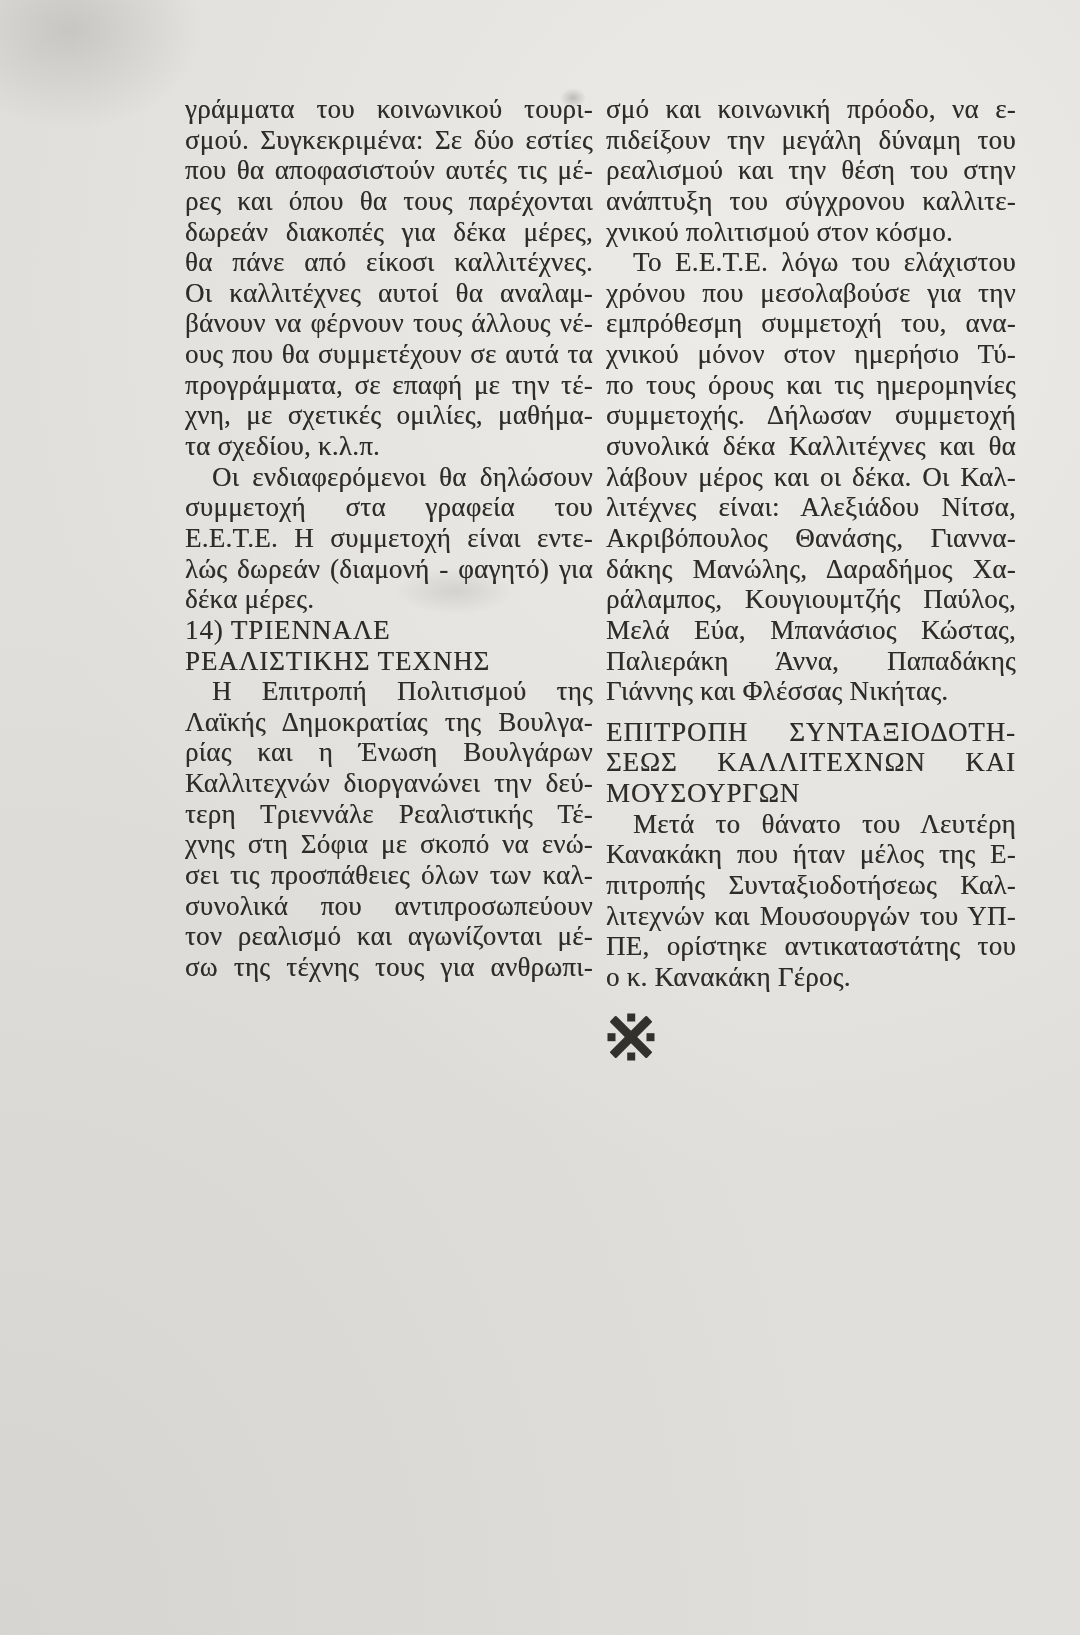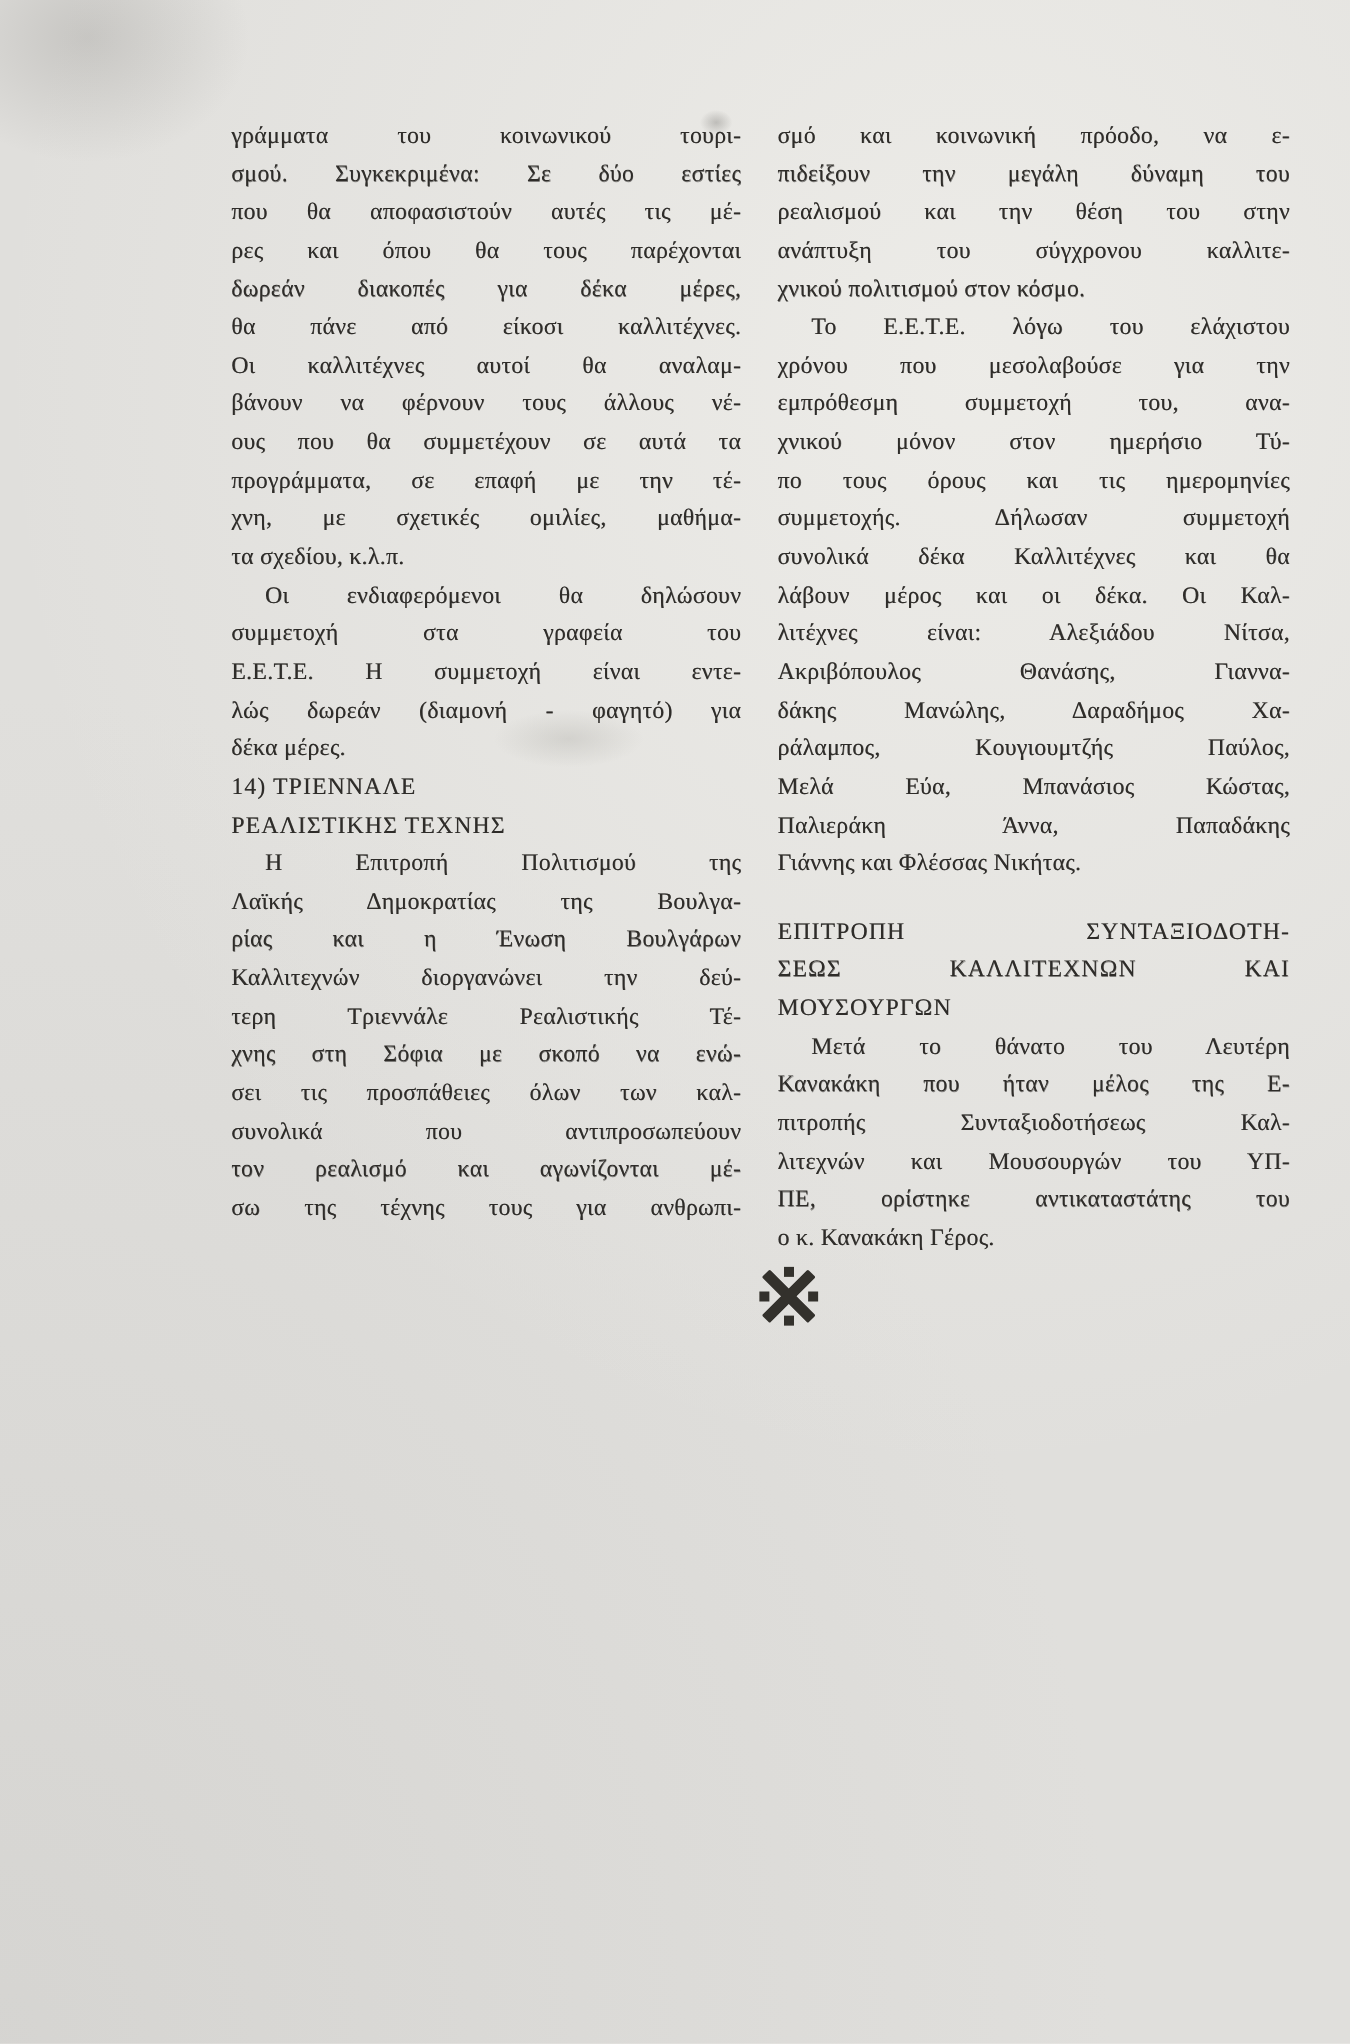--- a/index.html
+++ b/index.html
@@ -15,33 +15,33 @@
   }
   .smudge{position:absolute;pointer-events:none;}
   .smudge-a{left:-60px;top:-70px;width:260px;height:200px;
     background:radial-gradient(closest-side,rgba(98,96,92,.20),rgba(98,96,92,0));}
   .smudge-b{left:395px;top:568px;width:120px;height:46px;border-radius:50%;
     background:radial-gradient(closest-side,rgba(110,108,100,.16),rgba(110,108,100,0));}
   .smudge-c{left:560px;top:88px;width:26px;height:20px;border-radius:50%;
     background:radial-gradient(closest-side,rgba(80,78,74,.28),rgba(80,78,74,0));}
   .col{position:absolute;top:94px;}
   .col-left{left:185px;width:408px;}
-  .col-right{left:622px;width:410px;}
+  .col-right{left:606px;width:410px;}
   .line{
-    font-size:19px;line-height:30.65px;height:30.65px;
+    font-size:27px;line-height:30.65px;height:30.65px;
     white-space:nowrap;letter-spacing:.25px;
     text-shadow:.3px .3px .45px rgba(46,44,41,.55);
   }
   .line.j{
     white-space:normal;overflow:hidden;max-height:30.65px;
     text-align:justify;text-align-last:justify;word-spacing:-1px;
   }
   .line.ind{padding-left:27px;}
   .line.caps{letter-spacing:.9px;}
-  .line.gap{margin-top:24px;}
+  .line.gap{margin-top:10px;}
   .ornament{position:absolute;left:606px;top:1012px;width:50px;height:50px;}
 </style>
 </head>
 <body>
 
 <div class="page">
   <div class="smudge smudge-a"></div>
   <div class="smudge smudge-b"></div>
   <div class="smudge smudge-c"></div>
 

